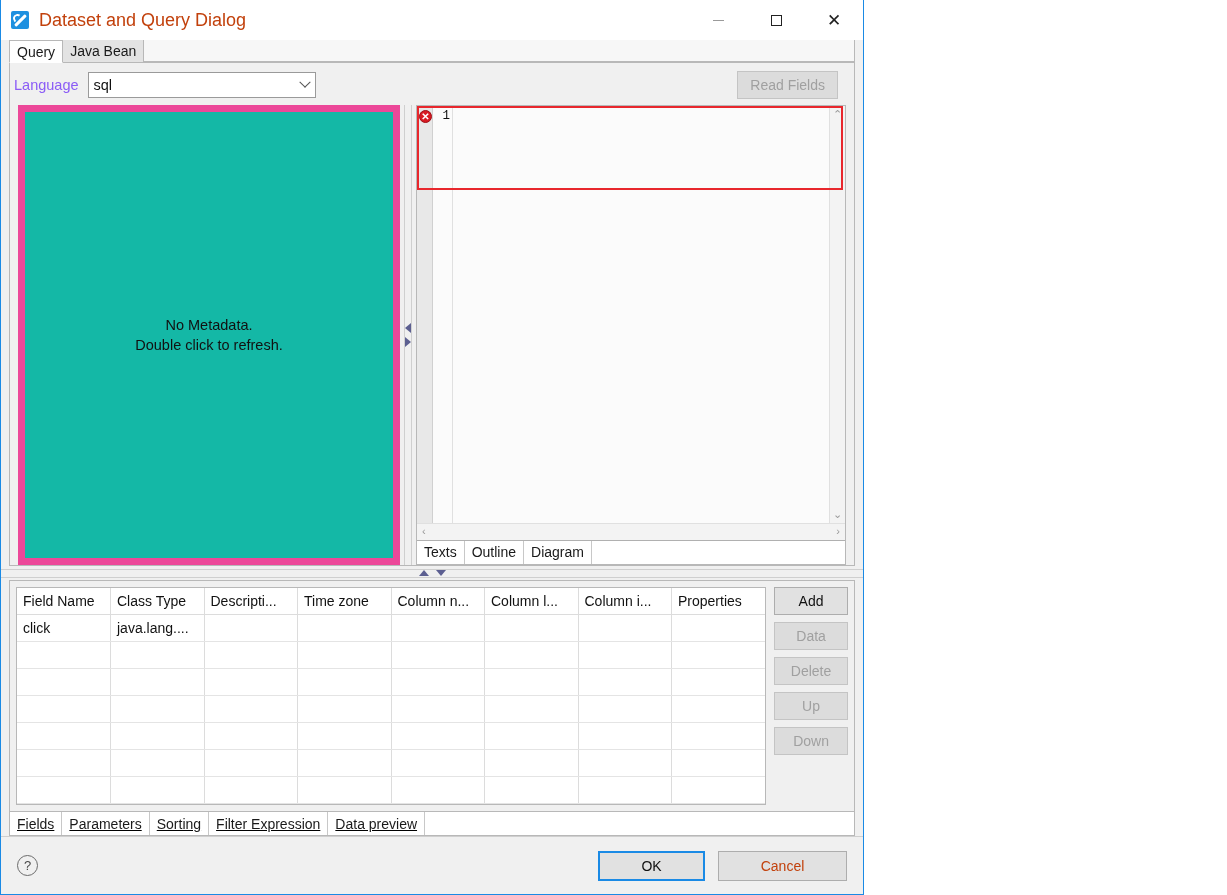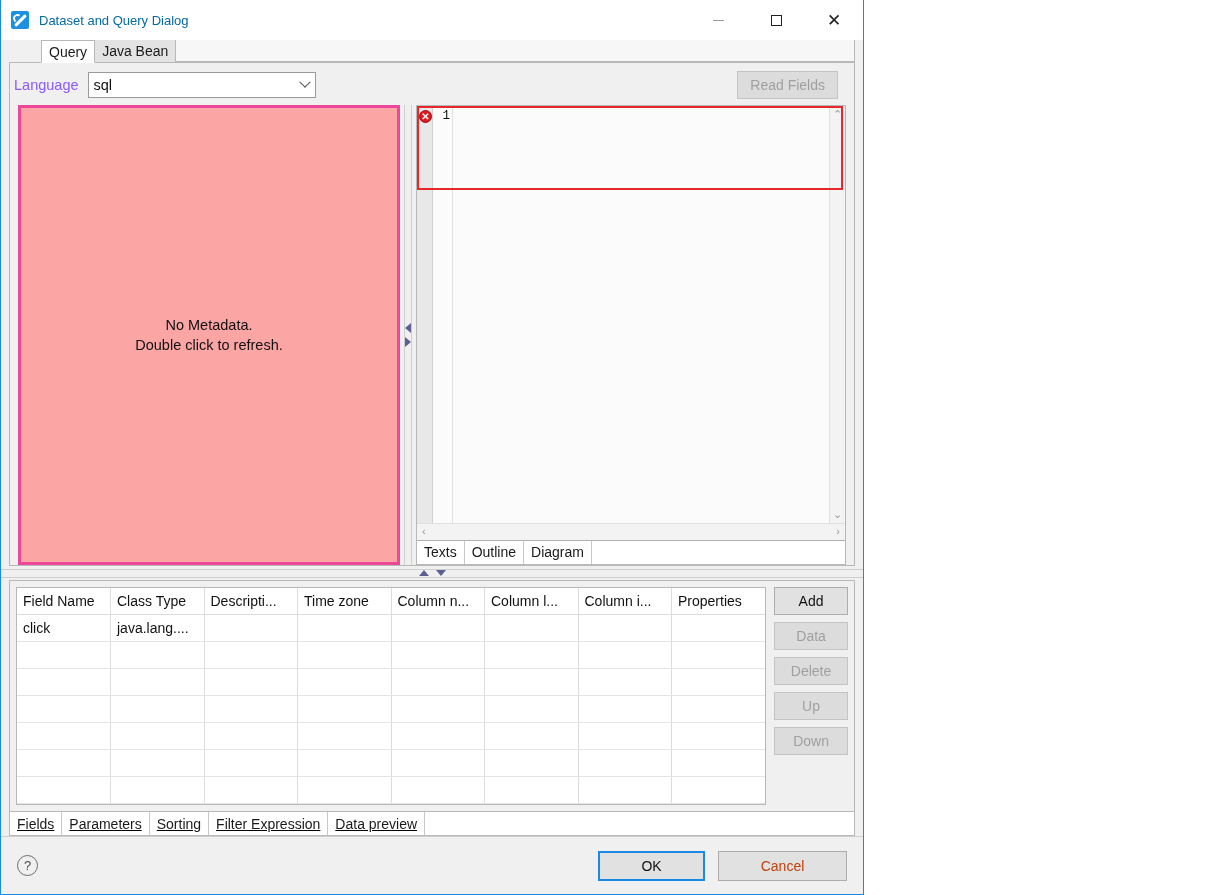--- a/index.html
+++ b/index.html
@@ -53,21 +53,21 @@
     position: absolute; left: 2px; top: 8px; width: 15px; height: 3px;
     background: #ffffff; transform: rotate(-45deg); border-radius: 1px;
   }
   .title-icon .arc {
     position: absolute; left: 2px; top: 3px; width: 9px; height: 9px;
     border: 2px solid #ffffff; border-right-color: transparent;
     border-bottom-color: transparent; border-radius: 50%;
     transform: rotate(-10deg);
   }
   .title-text {
-    font-size: 13px; color: #0369a1; flex: 1 1 auto;
+    font-size: 18px; color: #c2410c; flex: 1 1 auto;
   }
   .win-btns { display: flex; height: 40px; flex: 0 0 auto; }
   .win-btn {
     width: 58px; height: 40px;
     display: flex; align-items: center; justify-content: center;
     color: #222; font-size: 13px;
   }
   .win-btn.min-b { color: #9a9a9a; }
   .win-btn .min-bar { width: 11px; height: 1px; background: #9a9a9a; }
   .win-btn .max-box { width: 11px; height: 11px; border: 1px solid #222; }
@@ -115,21 +115,21 @@
     display: flex; align-items: flex-end; height: 23px;
     border-bottom: 1px solid #b8b8b8;
     flex: 0 0 auto;
   }
   .tab {
     font-size: 14px; color: #1a1a1a;
     padding: 2px 7px 3px 7px; height: 23px;
     border: 1px solid #b8b8b8; border-bottom: none;
     background: #e3e3e3; line-height: 18px;
   }
-  .tab.active { background: #ffffff; border-bottom: 1px solid #ffffff; margin-bottom: -1px; margin-left: 32px; }
+  .tab.active { background: #ffffff; border-bottom: 1px solid #ffffff; margin-bottom: -1px; }
   .tab + .tab { border-left: none; }
   .tabstrip .filler { flex: 1 1 auto; height: 23px; border-bottom: 1px solid #b8b8b8;
                       border-top:1px solid #b8b8b8; border-right:1px solid #b8b8b8; background:#f7f7f7; }
 
   .tabbody {
     border: 1px solid #b8b8b8; border-top: none;
     background: #f0f0f0;
     flex: 1 1 auto; display: flex; flex-direction: column;
     min-height: 0; padding: 0;
   }
@@ -158,22 +158,22 @@
   }
   .btn.disabled { color: #a0a0a0; background: #dcdcdc; border-color: #c4c4c4; }
   .read-fields { height: 28px; margin-right: 8px; }
 
   
   .split-top {
     display: flex; flex: 1 1 auto; min-height: 0;
     padding: 0 8px 0 8px;
   }
   .meta-panel {
-    flex: 0 0 382px; background: #fca5a5;
-    border: 3px solid #ec4899;
+    flex: 0 0 382px; background: #14b8a6;
+    border: 7px solid #ec4899;
     display: flex; align-items: center; justify-content: center;
     text-align: center; font-size: 14.5px; color: #111; line-height: 20px;
   }
   .vsash {
     flex: 0 0 16px; display: flex; flex-direction: column;
     align-items: center; justify-content: center; background: #f0f0f0;
     position: relative;
   }
   .vsash .ln { position: absolute; top: 0; bottom: 0; width: 1px; background: #cfcfcf; }
   .vsash .ln.a { left: 4px; }

